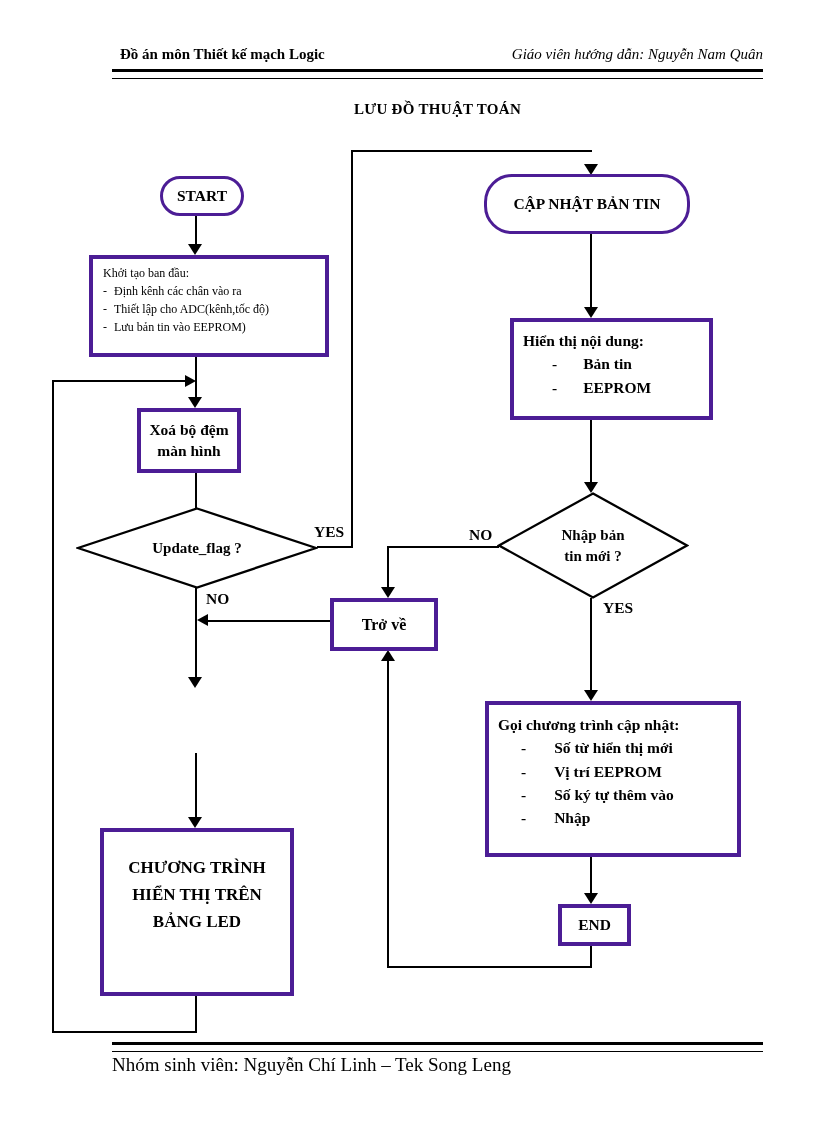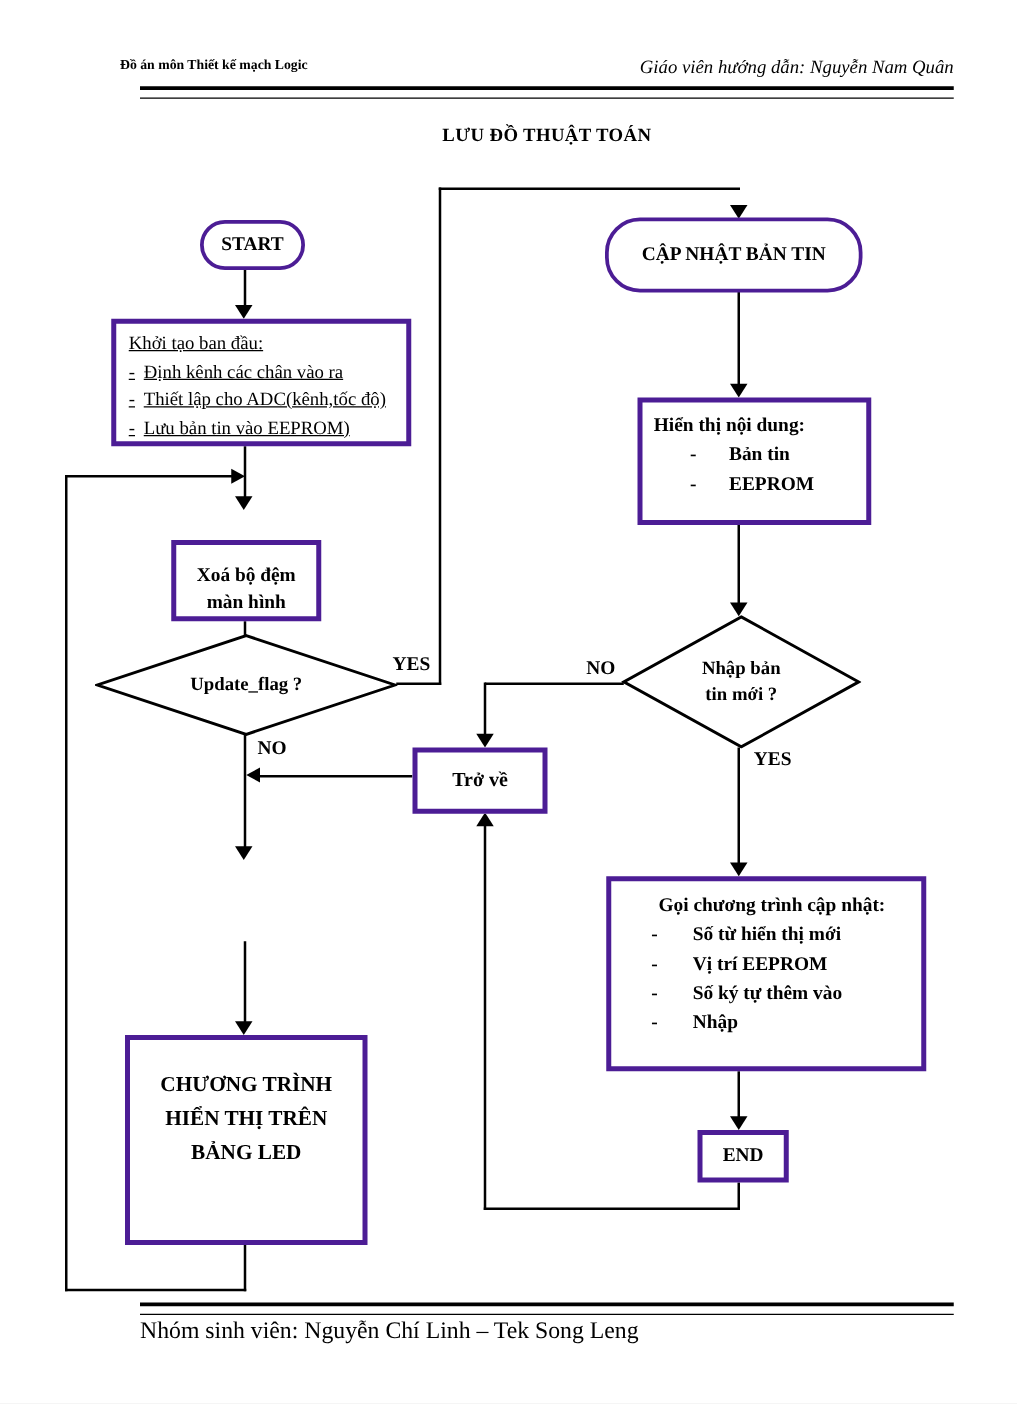--- a/index.html
+++ b/index.html
@@ -7,21 +7,21 @@
     position:relative;
     width:816px;height:1123px;
     background:#ffffff;
     margin:0 auto;
     font-family:"Liberation Serif","DejaVu Serif",serif;
     color:#000;
     overflow:hidden;
   }
   .abs{position:absolute;}
   
-  .hdr-left{left:96px;top:46px;font-weight:bold;font-size:11px;}
+  .hdr-left{left:120px;top:46px;font-weight:bold;font-size:15px;}
   .hdr-right{left:112px;top:46px;width:651px;text-align:right;font-style:italic;font-size:15px;}
   .rule{left:112px;width:651px;height:6px;border-top:3px solid #000;border-bottom:1px solid #000;}
   .hdr-rule{top:69px;}
   .ftr-rule{top:1042px;}
   .doc-title{left:112px;top:101px;width:651px;text-align:center;font-weight:bold;font-size:15px;letter-spacing:.3px;}
   .ftr-text{left:112px;top:1054px;font-size:19px;}
   
   .vline{width:2px;background:#000;}
   .hline{height:2px;background:#000;}
   .arr{width:0;height:0;border-style:solid;border-color:transparent;}
@@ -92,37 +92,37 @@
   <div class="abs arr arr-d" style="left:584px;top:690px;"></div>
   <div class="abs arr arr-d" style="left:584px;top:893px;"></div>
   <div class="abs arr arr-d" style="left:381px;top:587px;"></div>
   <div class="abs arr arr-u" style="left:381px;top:650px;"></div>
   <div class="abs arr arr-l" style="left:197px;top:614px;"></div>
 
   <div class="abs node stadium" style="left:160px;top:176px;width:84px;height:40px;">
     <span>START</span>
   </div>
 
-  <div class="abs node textbox plain" style="left:89px;top:255px;width:240px;height:102px;padding:5px 4px 5px 10px;font-size:15px;line-height:1.5;text-decoration:underline;">
+  <div class="abs node textbox plain" style="left:89px;top:255px;width:240px;height:102px;padding:5px 4px 5px 10px;font-size:12px;line-height:1.5;">
     <div>Khởi tạo ban đầu:</div>
     <div class="brow" style="gap:7px;">
       <span>-</span>
       <span>Định kênh các chân vào ra</span>
     </div>
     <div class="brow" style="gap:7px;">
       <span>-</span>
       <span>Thiết lập cho ADC(kênh,tốc độ)</span>
     </div>
     <div class="brow" style="gap:7px;">
       <span>-</span>
       <span>Lưu bản tin vào EEPROM)</span>
     </div>
   </div>
 
-  <div class="abs node" style="left:137px;top:432px;width:120px;height:65px;justify-content:flex-end;">
+  <div class="abs node" style="left:137px;top:408px;width:104px;height:65px;">
     <div>Xoá bộ đệm</div>
     <div>màn hình</div>
   </div>
 
   <svg class="abs" style="left:76px;top:507px;" width="242" height="82" viewBox="0 0 242 82">
     <polygon points="121,1.5 240,41 121,80.5 2,41" fill="#ffffff" stroke="#000000" stroke-width="2.3"></polygon>
   </svg>
   <div class="dlabel" style="left:76px;top:507px;width:242px;height:82px;">Update_flag ?</div>
   <div class="branch" style="left:314px;top:523px;">YES</div>
   <div class="branch" style="left:206px;top:590px;">NO</div>
@@ -131,21 +131,21 @@
   <div class="abs node" style="left:100px;top:828px;width:194px;height:168px;justify-content:flex-start;padding-top:22px;font-size:17px;line-height:1.6;">
     <div>CHƯƠNG TRÌNH</div>
     <div>HIỂN THỊ TRÊN</div>
     <div>BẢNG LED</div>
   </div>
 
   <div class="abs node stadium" style="left:484px;top:174px;width:206px;height:60px;border-radius:28px;">
     <span>CẬP NHẬT BẢN TIN</span>
   </div>
 
-  <div class="abs node textbox" style="left:510px;top:318px;width:187px;height:102px;padding-top:7px;line-height:1.5;">
+  <div class="abs node textbox" style="left:510px;top:318px;width:203px;height:102px;padding-top:7px;line-height:1.5;">
     <div style="padding-left:9px;">Hiển thị nội dung:</div>
     <div class="brow" style="margin-left:38px;gap:26px;">
       <span>-</span>
       <span>Bản tin</span>
     </div>
     <div class="brow" style="margin-left:38px;gap:26px;">
       <span>-</span>
       <span>EEPROM</span>
     </div>
   </div>
@@ -158,21 +158,21 @@
     <div>tin mới ?</div>
   </div>
   <div class="branch" style="left:469px;top:526px;">NO</div>
   <div class="branch" style="left:603px;top:599px;">YES</div>
 
   <div class="abs node" style="left:330px;top:598px;width:108px;height:53px;font-size:16px;">
     <span>Trở về</span>
   </div>
 
   <div class="abs node textbox" style="left:485px;top:701px;width:256px;height:156px;padding-top:8px;line-height:1.5;">
-    <div style="padding-left:9px;text-align:center;">Gọi chương trình cập nhật:</div>
+    <div style="padding-left:9px;">Gọi chương trình cập nhật:</div>
     <div class="brow" style="margin-left:32px;gap:28px;">
       <span>-</span>
       <span>Số từ hiển thị mới</span>
     </div>
     <div class="brow" style="margin-left:32px;gap:28px;">
       <span>-</span>
       <span>Vị trí EEPROM</span>
     </div>
     <div class="brow" style="margin-left:32px;gap:28px;">
       <span>-</span>

